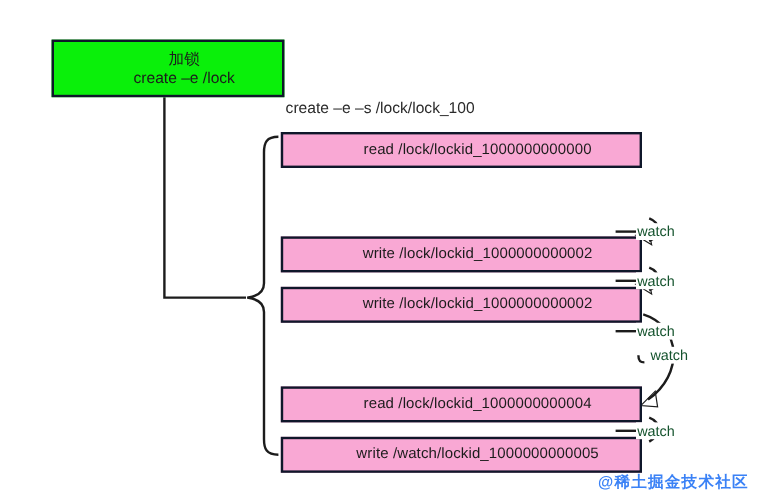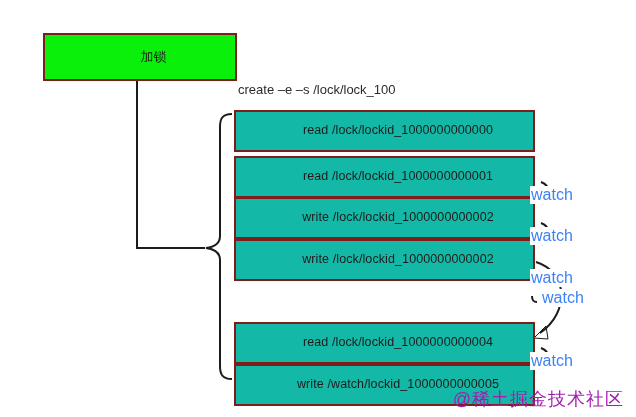--- a/index.html
+++ b/index.html
@@ -8,68 +8,69 @@
     background:#ffffff;
     font-family:"Liberation Sans","DejaVu Sans",sans-serif;
     overflow:hidden;
     position:relative;
   }
   #stage{position:absolute;left:0;top:0;width:636px;height:417px;}
 
   .node{
     position:absolute;
     box-sizing:border-box;
-    border:2px solid #7f1d1d;
+    border:2px solid #0f172a;
     display:flex;
     align-items:center;
     justify-content:center;
     text-align:center;
     color:#1c1c1c;
     line-height:1.25;
     padding-left:27px;
   }
 
   #lock-node{
     left:43px;top:33px;width:194px;height:48px;
     background:#0af00a;
     font-size:13px;
   }
   #lock-node .l1{font-size:13px;}
   #lock-node .l2{font-size:13px;}
 
   .seq-node{
-    left:234px;width:301px;height:42px;
-    background:#14b8a6;
+    left:234px;width:301px;height:30px;
+    background:#f9a8d4;
     font-size:12.5px;
     letter-spacing:.1px;
   }
 
   #seq-title{
     position:absolute;
     left:238px;top:82px;width:300px;
     font-size:13px;
     color:#2b2b2b;
   }
 
   .watch-label{
     position:absolute;
-    font-size:16px;
-    color:#3b82f6;
+    font-size:12px;
+    color:#14532d;
     background:#ffffff;
     padding:0 1px;
     white-space:nowrap;
   }
 
   #watermark{
     position:absolute;
     right:12px;bottom:6px;
-    font-size:18px;
-    color:#a21caf;
+    font-size:13px;
+    color:#3b82f6;
     letter-spacing:1px;
     white-space:nowrap;
+    font-weight:bold;
   }
 
   svg#wires{position:absolute;left:0;top:0;width:636px;height:417px;overflow:visible;}
   svg#wires path,svg#wires line{fill:none;stroke:#1c1c1c;}
 </style>
 </head>
 <body>
 
 <div id="stage">
 
@@ -98,30 +99,28 @@
     <line x1="513" y1="276" x2="531" y2="276" stroke-width="2"></line>
     <path d="M537,302 C533,302 532,300 532,296" stroke-width="2"></path>
 
     <path d="M541,348 C551,352 551,362 541,368" stroke-width="2"></path>
     <line x1="513" y1="359" x2="533" y2="359" stroke-width="2"></line>
   </svg>
 
   <div class="node" id="lock-node">
     <div>
       <div class="l1">加锁</div>
+      <div class="l2">create –e /lock</div>
     </div>
   </div>
 
   <div id="seq-title">create –e –s /lock/lock_100</div>
 
   <div class="node seq-node" style="top:110px">
     <span>read /lock/lockid_1000000000000</span>
-  </div>
-  <div class="node seq-node" style="top:156px">
-    <span>read /lock/lockid_1000000000001</span>
   </div>
   <div class="node seq-node" style="top:197px">
     <span>write /lock/lockid_1000000000002</span>
   </div>
   <div class="node seq-node" style="top:239px">
     <span>write /lock/lockid_1000000000002</span>
   </div>
   <div class="node seq-node" style="top:322px">
     <span>read /lock/lockid_1000000000004</span>
   </div>

